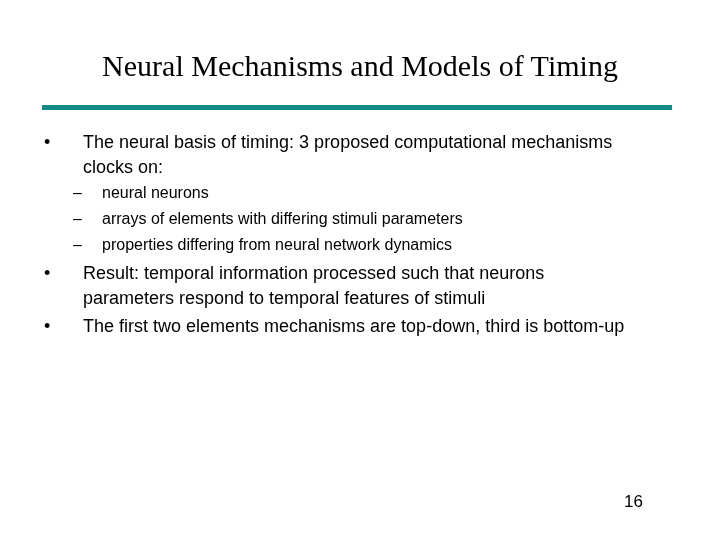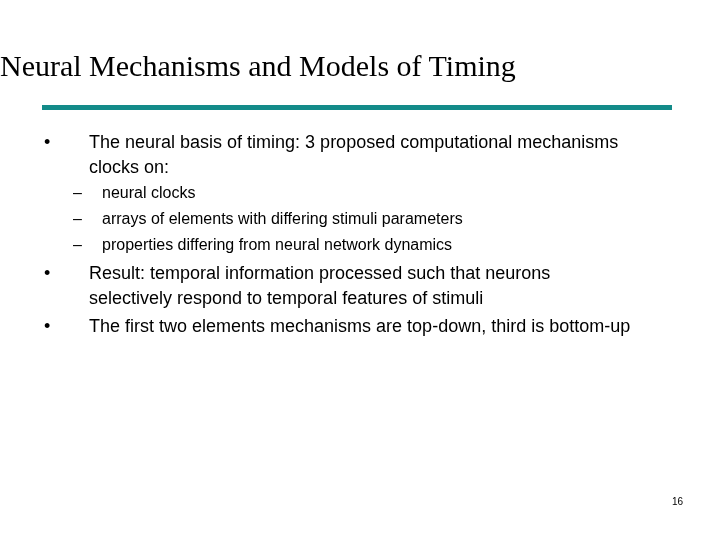--- a/index.html
+++ b/index.html
@@ -12,21 +12,21 @@
       height: 540px;
       position: relative;
       overflow: hidden;
       color: #000000;
     }
     .slide-title {
       position: absolute;
       left: 0;
       top: 46px;
       width: 720px;
-      text-align: left;
+      text-align: center;
       font-family: "Liberation Serif", "DejaVu Serif", serif;
       font-size: 30px;
       line-height: 40px;
       white-space: nowrap;
     }
     .title-rule {
       position: absolute;
       left: 42px;
       top: 105px;
       width: 630px;
@@ -46,46 +46,47 @@
       line-height: 25px;
       white-space: nowrap;
     }
     .bullet .mark {
       position: absolute;
       left: 0;
       top: 0;
     }
     .bullet .text {
       position: absolute;
-      left: 45px;
+      left: 39px;
       top: 0;
     }
     .sub {
       position: absolute;
       font-size: 16px;
       line-height: 26px;
       white-space: nowrap;
     }
     .sub .mark {
       position: absolute;
       left: 0;
       top: 0;
     }
     .sub .text {
       position: absolute;
       left: 29px;
       top: 0;
     }
     .page-number {
       position: absolute;
-      left: 672px;
+      left: 605px;
       top: 494px;
       width: 38px;
+      text-align: right;
       font-family: "Liberation Sans", "DejaVu Sans", sans-serif;
-      font-size: 10px;
+      font-size: 17px;
       line-height: 16px;
     }
   </style>
 </head>
 <body>
 
 <div class="slide-title">Neural Mechanisms and Models of Timing</div>
 <div class="title-rule"></div>
 
 <div class="body">
@@ -93,37 +94,37 @@
   <div class="bullet" style="left:44px; top:130px;">
     <span class="mark">•</span>
     <span class="text">The neural basis of timing: 3 proposed computational mechanisms</span>
   </div>
   <div class="bullet" style="left:44px; top:155px;">
     <span class="text">clocks on:</span>
   </div>
 
   <div class="sub" style="left:73px; top:180px;">
     <span class="mark">–</span>
-    <span class="text">neural clocks</span>
+    <span class="text">neural neurons</span>
   </div>
   <div class="sub" style="left:73px; top:206px;">
     <span class="mark">–</span>
     <span class="text">arrays of elements with differing stimuli parameters</span>
   </div>
   <div class="sub" style="left:73px; top:232px;">
     <span class="mark">–</span>
     <span class="text">properties differing from neural network dynamics</span>
   </div>
 
   <div class="bullet" style="left:44px; top:261px;">
     <span class="mark">•</span>
     <span class="text">Result: temporal information processed such that neurons</span>
   </div>
   <div class="bullet" style="left:44px; top:286px;">
-    <span class="text">selectively respond to temporal features of stimuli</span>
+    <span class="text">parameters respond to temporal features of stimuli</span>
   </div>
 
   <div class="bullet" style="left:44px; top:314px;">
     <span class="mark">•</span>
     <span class="text">The first two elements mechanisms are top-down, third is bottom-up</span>
   </div>
 
 </div>
 
 <div class="page-number">16</div>

